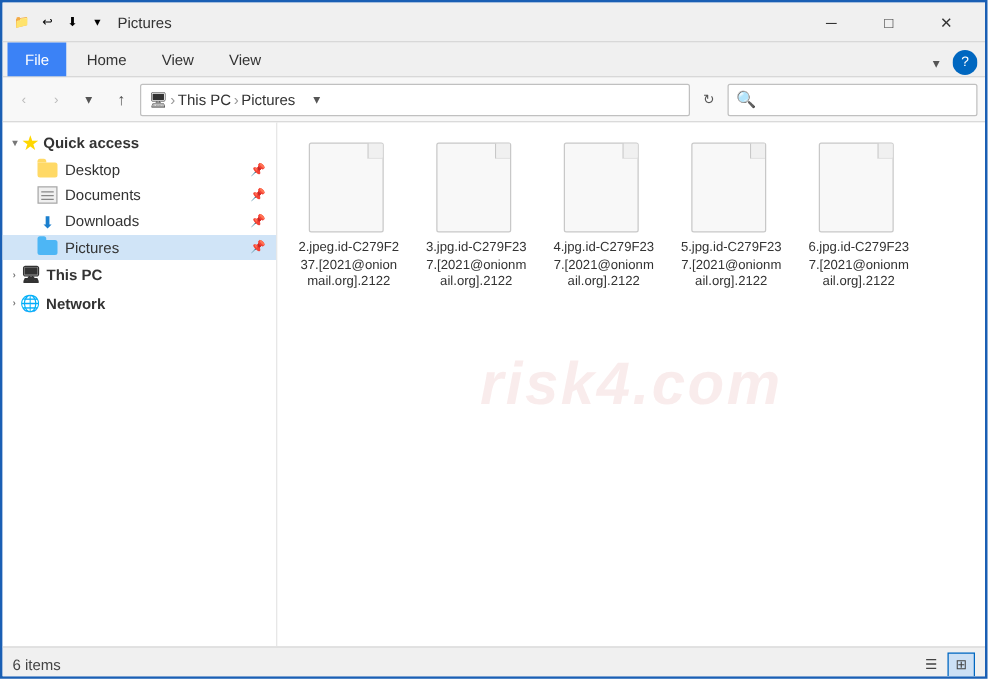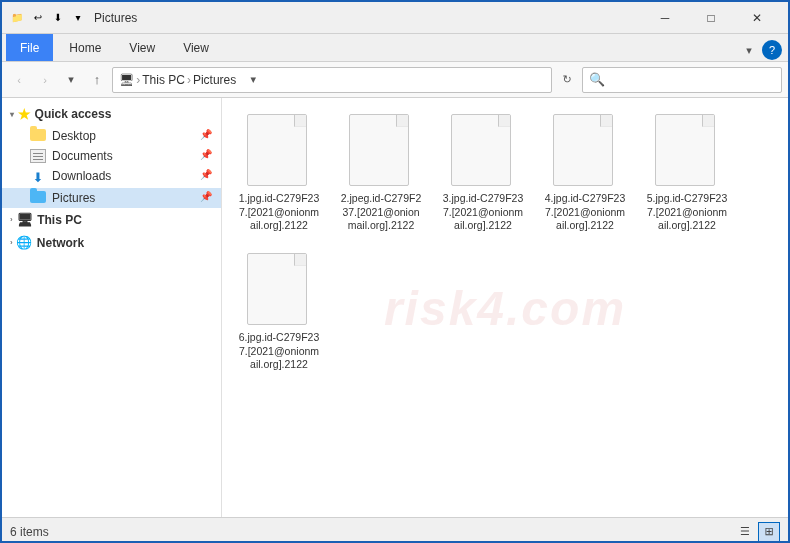--- a/index.html
+++ b/index.html
@@ -153,21 +153,21 @@
     
     .sidebar {
       width: 220px;
       border-right: 1px solid #e0e0e0;
       background: #fff;
       overflow-y: auto;
       padding: 4px 0;
     }
     .sidebar-item {
       display: flex;
-      align-items: flex-start;
+      align-items: center;
       padding: 3px 8px 3px 16px;
       cursor: pointer;
       font-size: 12px;
       color: #333;
       gap: 6px;
       user-select: none;
     }
     .sidebar-item.active { background: #d0e4f7; }
     .sidebar-item.indented { padding-left: 28px; }
     .sidebar-section {
@@ -488,26 +488,20 @@
       <span class="chevron">›</span>
       <span style="font-size:13px;">🌐</span>
       <span>Network</span>
     </div>
   </div>
 
   <div class="content-area">
     <div class="watermark">risk4.com</div>
     <div class="files-grid">
 
-      <div class="file-item">
-        <div class="file-icon">
-          <div class="file-icon-bg"></div>
-        </div>
-        <div class="file-label">1.jpg.id-C279F237.[2021@onionmail.org].2122</div>
-      </div>
 
       <div class="file-item">
         <div class="file-icon">
           <div class="file-icon-bg"></div>
         </div>
         <div class="file-label">2.jpeg.id-C279F237.[2021@onionmail.org].2122</div>
       </div>
 
       <div class="file-item">
         <div class="file-icon">

